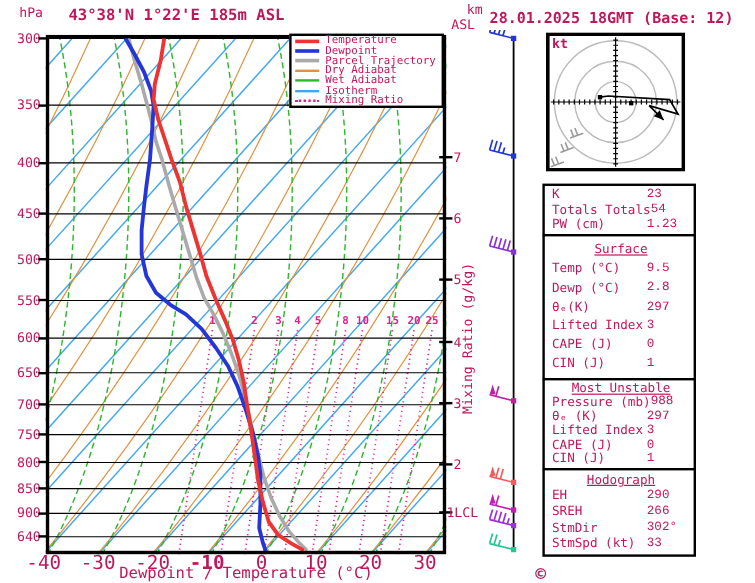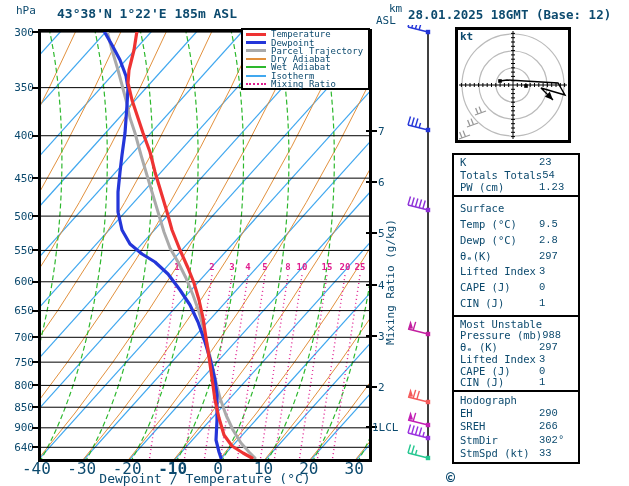--- a/index.html
+++ b/index.html
@@ -1,17 +1,17 @@
 <!DOCTYPE html>
 <html><head>
 <meta charset="utf-8">
 <style>
   html,body{margin:0;padding:0;background:#fff;}
   #canvas{position:relative;width:629px;height:486px;background:#ffffff;overflow:hidden;
-          font-family:"DejaVu Sans Mono","Liberation Mono",monospace;color:#0c4a6e;}
+          font-family:"DejaVu Sans Mono","Liberation Mono",monospace;color:#be185d;}
   .abs{position:absolute;}
   #hpa-label{left:16px;top:4px;font-size:11px;}
   #main-title{left:57px;top:6px;font-size:13px;font-weight:bold;letter-spacing:0px;}
   #km-label{left:389px;top:2px;font-size:11px;}
   #asl-label{left:376px;top:14px;font-size:11px;}
   #date-title{left:408px;top:7px;font-size:12.5px;font-weight:bold;}
   #skewt-wrap{left:38px;top:29px;width:334px;height:433px;}
   #legend{left:241px;top:28px;width:129px;height:62px;background:#fff;border:2px solid #000;
           box-sizing:border-box;display:flex;flex-direction:column;justify-content:space-evenly;
           padding-left:3px;z-index:5;}
@@ -26,21 +26,21 @@
   .km-tick{width:11px;height:2px;background:#000;}
   #mr-axis-label{white-space:nowrap;font-size:11px;transform:translate(-50%,-50%) rotate(-90deg);}
   #hodo-kt{left:460px;top:30px;font-size:11px;font-weight:bold;}
   #table-wrap{left:452px;top:153px;width:128px;}
   .tbox{position:absolute;left:0;width:128px;border:2px solid #000;box-sizing:border-box;
         background:#fff;display:flex;flex-direction:column;justify-content:space-evenly;
         padding:1px 3px 1px 6px;}
   .t-row{display:flex;font-size:10.5px;line-height:11px;white-space:nowrap;}
   .t-row .lbl{flex:1;}
   .t-row .val{width:36px;flex:none;text-align:left;font-family:Liberation Mono, monospace;}
-  .t-head{font-size:10.5px;line-height:11px;}
+  .t-head{text-align:center;font-size:10.5px;line-height:11px;text-decoration:underline;}
   #footer{left:446px;top:469px;font-size:15px;font-weight:bold;}
 </style>
 </head>
 <body>
 
 <div id="canvas">
   <div class="abs" id="hpa-label">hPa</div>
   <div class="abs" id="main-title">43°38'N 1°22'E 185m ASL</div>
   <div class="abs" id="km-label">km</div>
   <div class="abs" id="asl-label">ASL</div>

